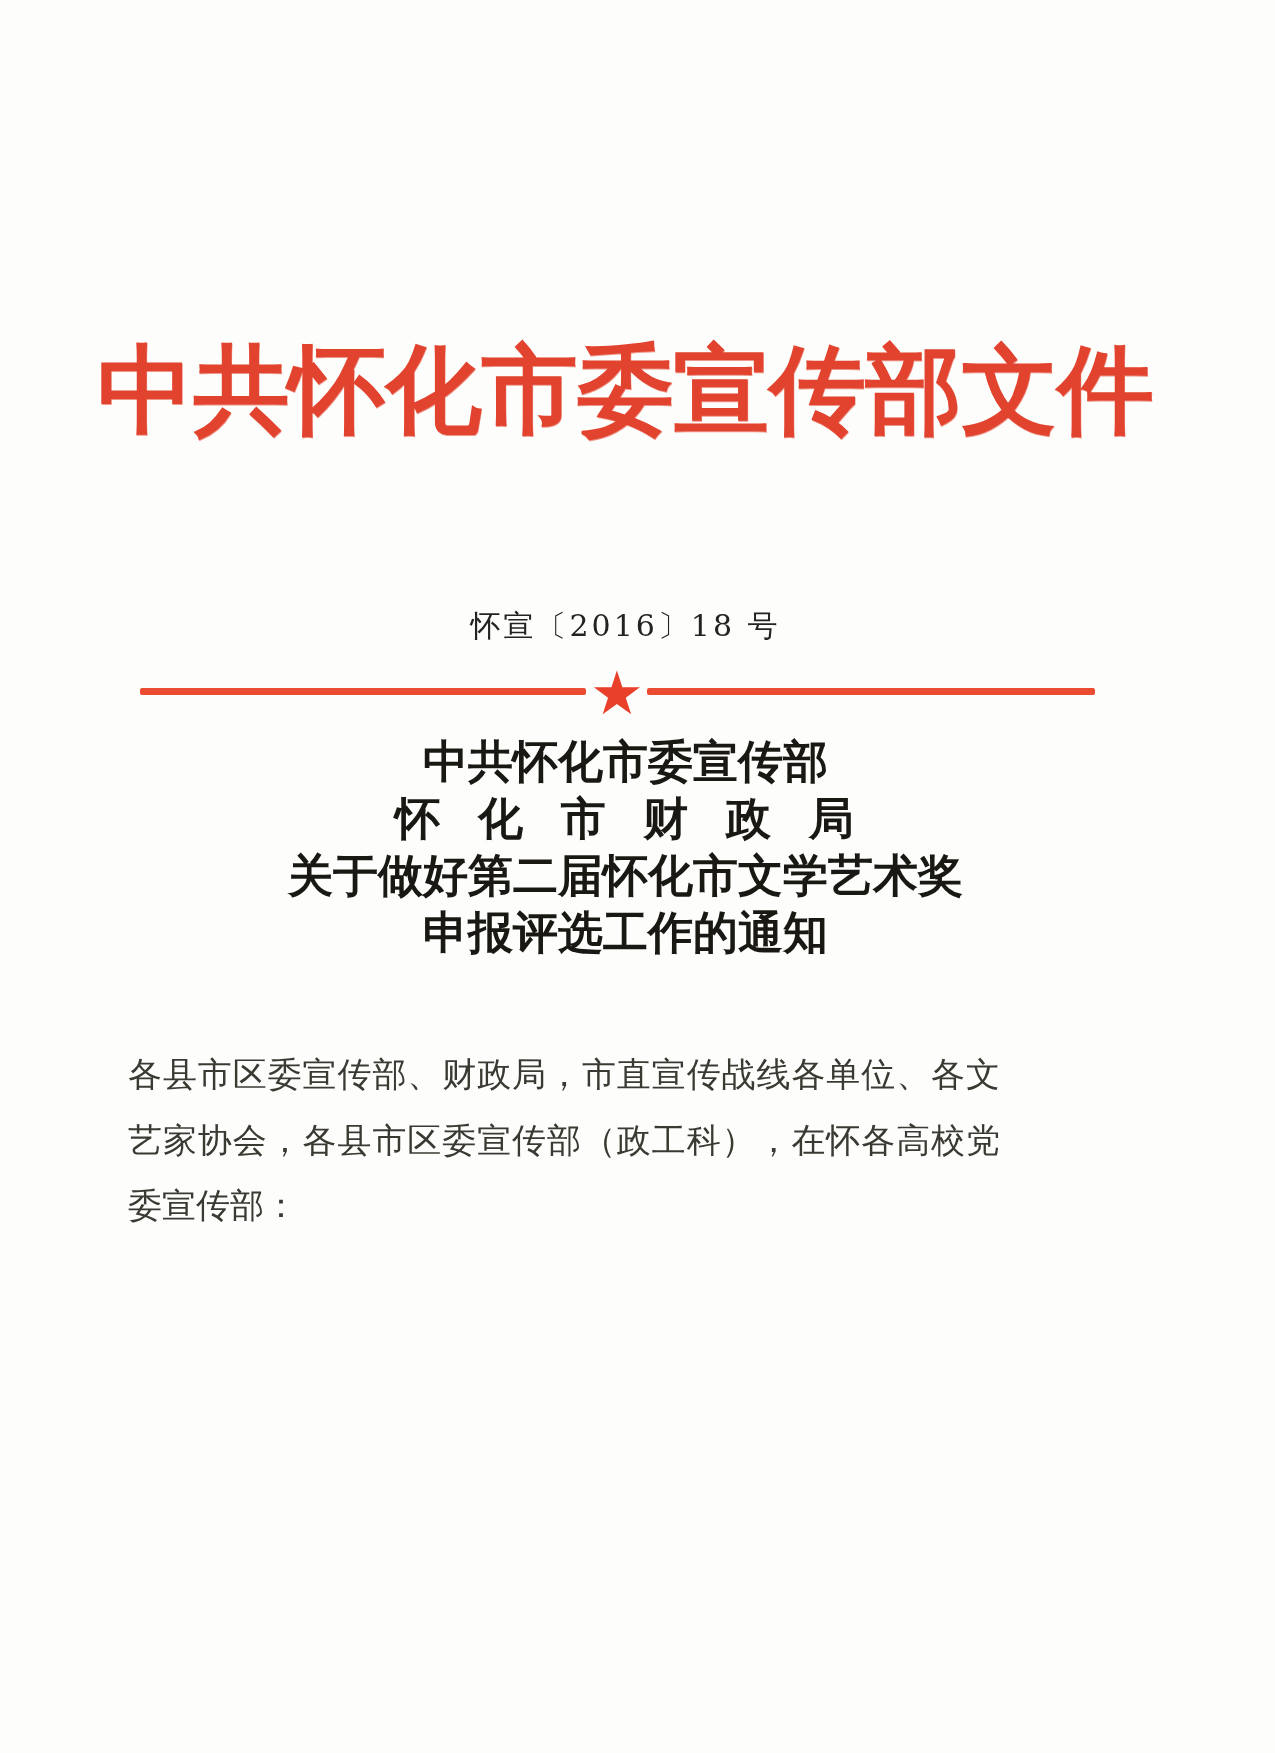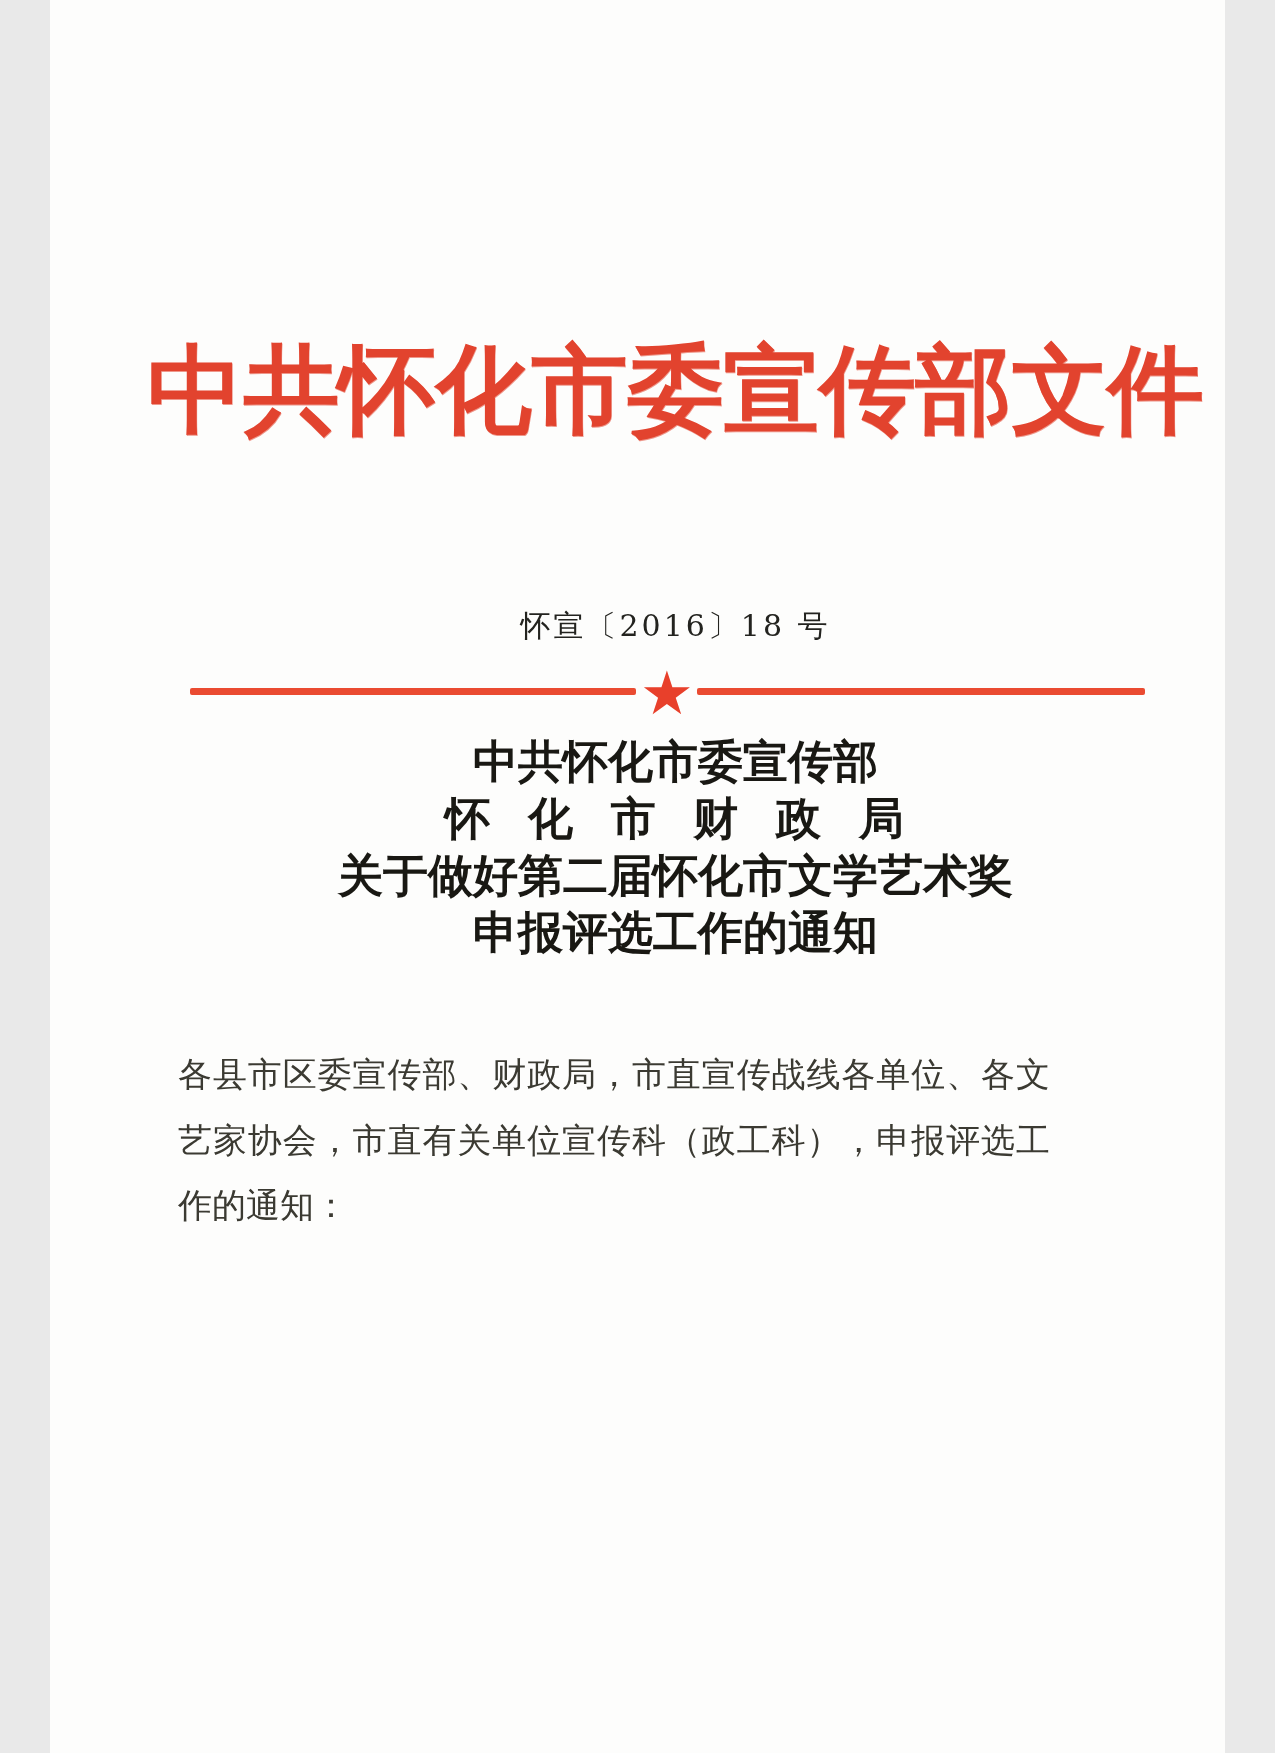--- a/index.html
+++ b/index.html
@@ -2,21 +2,21 @@
 <html><head>
 <meta charset="utf-8">
 <style>
   html, body {
     margin: 0;
     padding: 0;
     background: #e9e9e9;
   }
   .page {
     position: relative;
-    width: 1175px;
+    width: 1275px;
     height: 1753px;
     margin: 0 auto;
     background: #fdfdfc;
     overflow: hidden;
     font-family: "DejaVu Serif", "Liberation Serif", serif;
   }
   
   .content {
     position: absolute;
     left: -12px;
@@ -116,17 +116,17 @@
     <div class="divider-line right"></div>
 
     <div class="title-block">
       <div>中共怀化市委宣传部</div>
       <div class="spread">怀 化 市 财 政 局</div>
       <div>关于做好第二届怀化市文学艺术奖</div>
       <div>申报评选工作的通知</div>
     </div>
 
     <div class="body-text">
-      <p>各县市区委宣传部、财政局，市直宣传战线各单位、各文艺家协会，市直有关单位宣传科（政工科），申报评选工作的通知：</p>
+      <p>各县市区委宣传部、财政局，市直宣传战线各单位、各文艺家协会，各县市区委宣传部（政工科），在怀各高校党委宣传部：</p>
     </div>
 
   </div>
 </div>
 
 </body></html>

